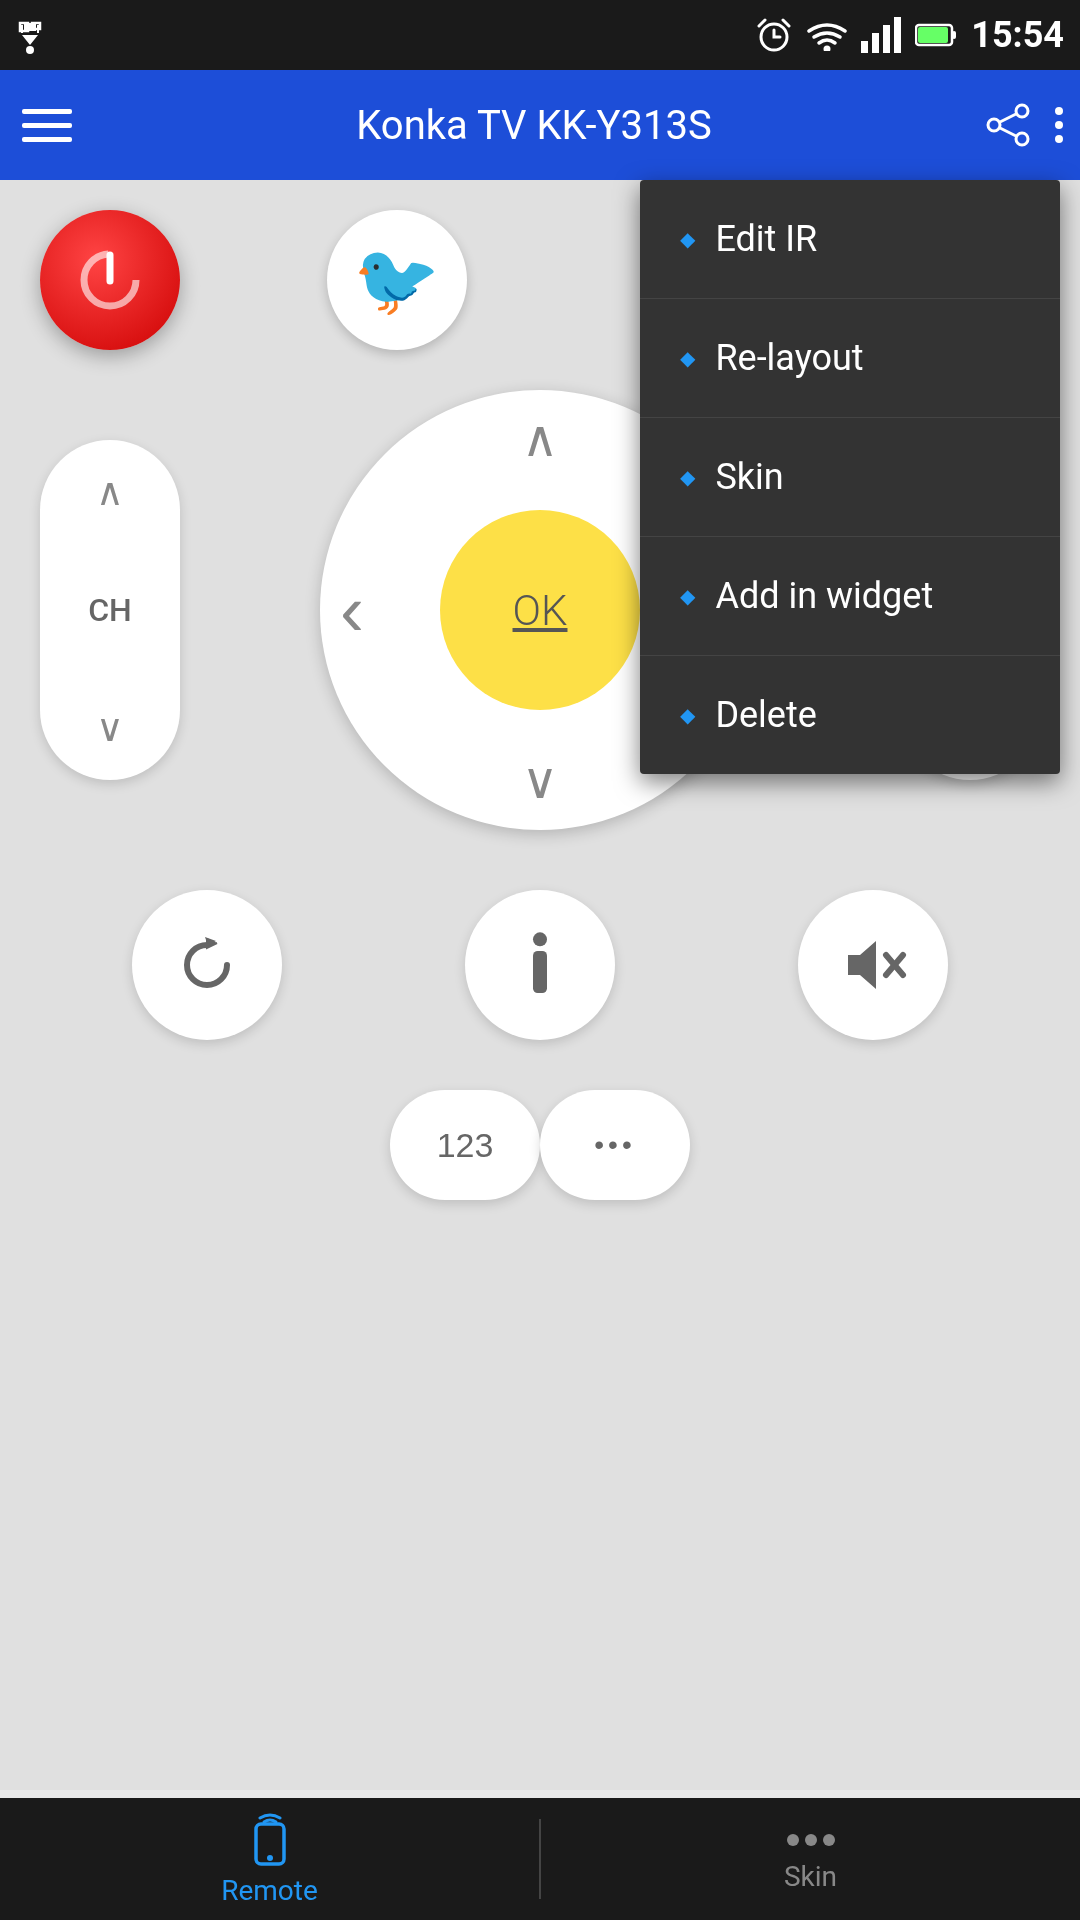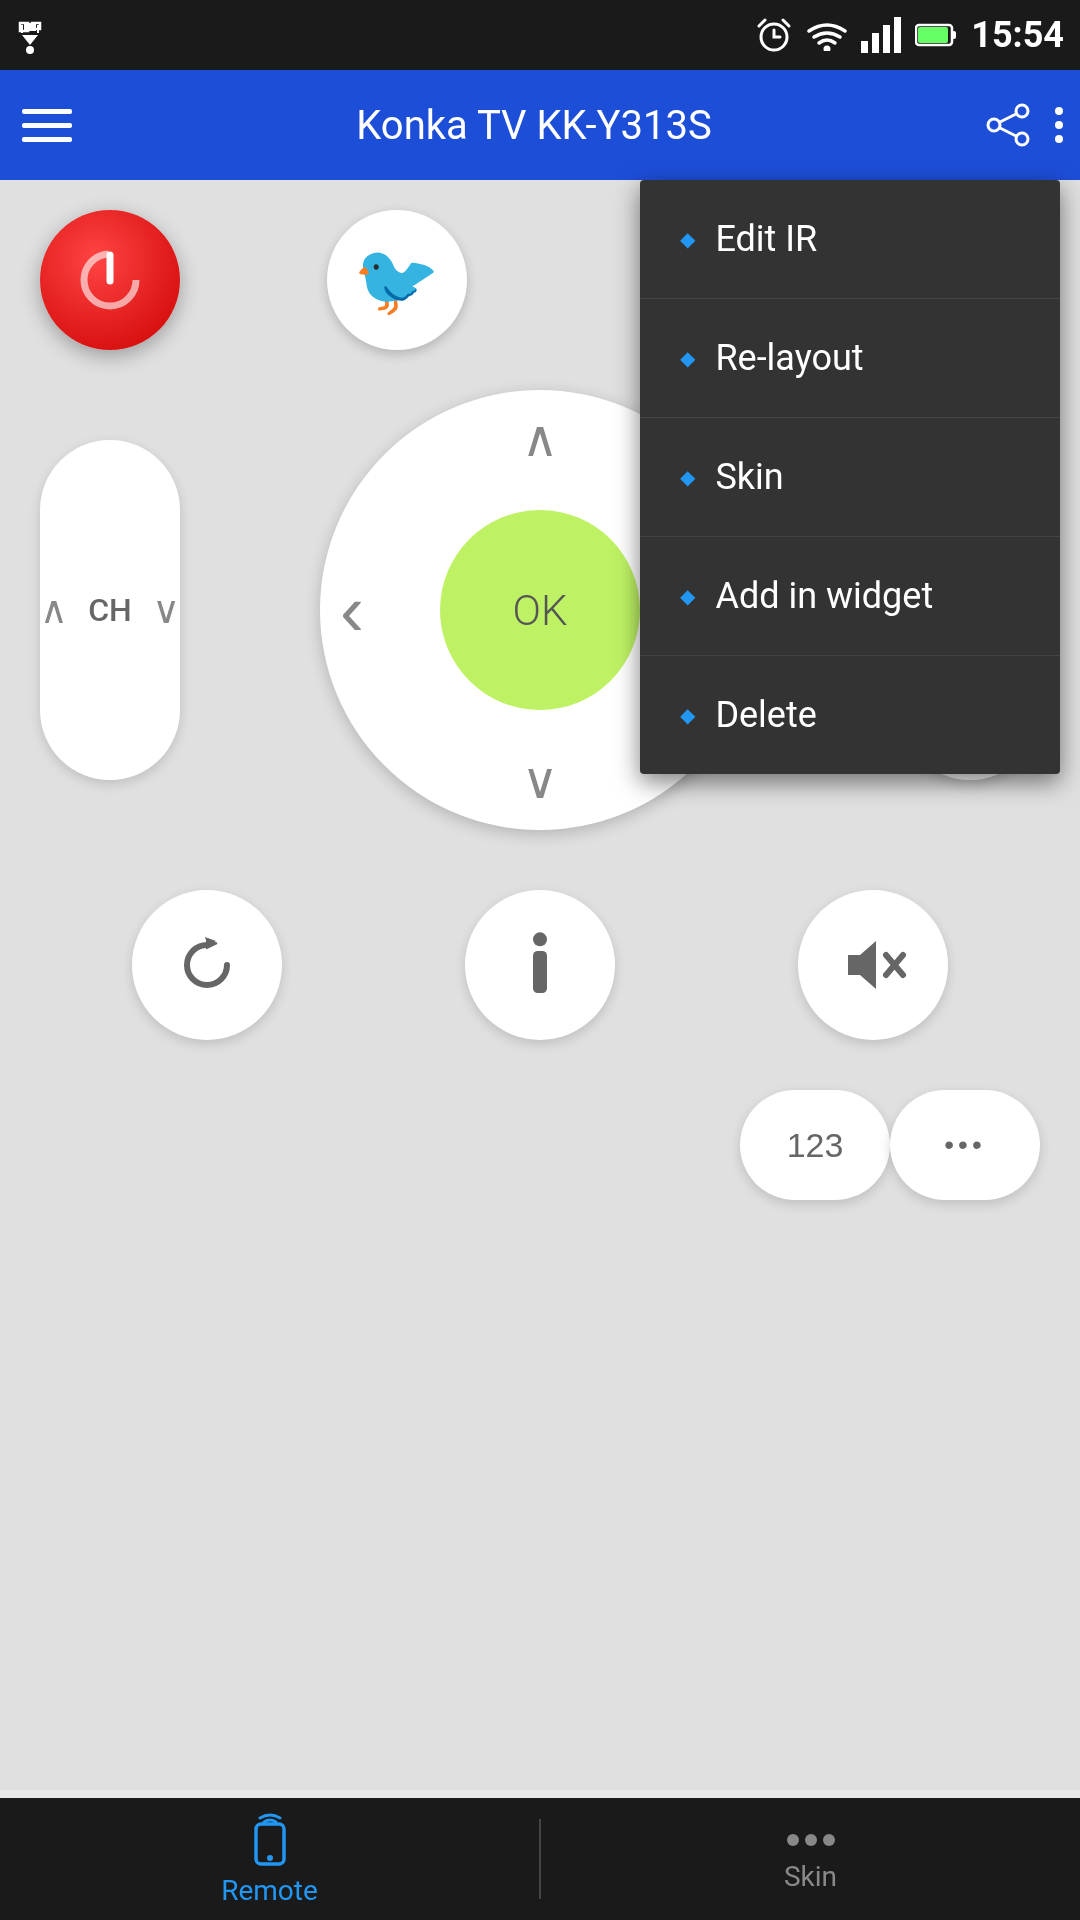--- a/index.html
+++ b/index.html
@@ -136,21 +136,21 @@
       margin-top: 10px;
     }
 
     
     .ch-control {
       width: 140px;
       height: 340px;
       background: white;
       border-radius: 80px;
       display: flex;
-      flex-direction: row;
+      flex-direction: column;
       align-items: center;
       justify-content: space-between;
       padding: 30px 0;
       box-shadow: 0 4px 12px rgba(0,0,0,0.15);
     }
     .ch-label {
       font-size: 32px;
       color: #666;
       font-weight: 500;
     }
@@ -169,29 +169,30 @@
       position: absolute;
       box-shadow: 0 4px 16px rgba(0,0,0,0.2);
       display: flex;
       align-items: center;
       justify-content: center;
     }
     .dpad-inner {
       width: 200px;
       height: 200px;
       border-radius: 50%;
-      background: #bef264;
+      background: #fde047;
       display: flex;
       align-items: center;
       justify-content: center;
       font-size: 42px;
       font-weight: 300;
       color: #555;
       z-index: 2;
       position: relative;
+      text-decoration: underline;
     }
     .dpad-btn {
       position: absolute;
       background: transparent;
       border: none;
       cursor: pointer;
       display: flex;
       align-items: center;
       justify-content: center;
       font-size: 44px;
@@ -240,21 +241,21 @@
       justify-content: center;
       box-shadow: 0 4px 12px rgba(0,0,0,0.15);
       font-size: 40px;
       color: #555;
     }
 
     
     .bottom-row {
       width: 100%;
       display: flex;
-      justify-content: flex-end;
+      justify-content: center;
       margin-top: 50px;
     }
     .oval-btn {
       min-width: 150px;
       height: 110px;
       border-radius: 55px;
       background: white;
       border: none;
       cursor: pointer;
       display: flex;

